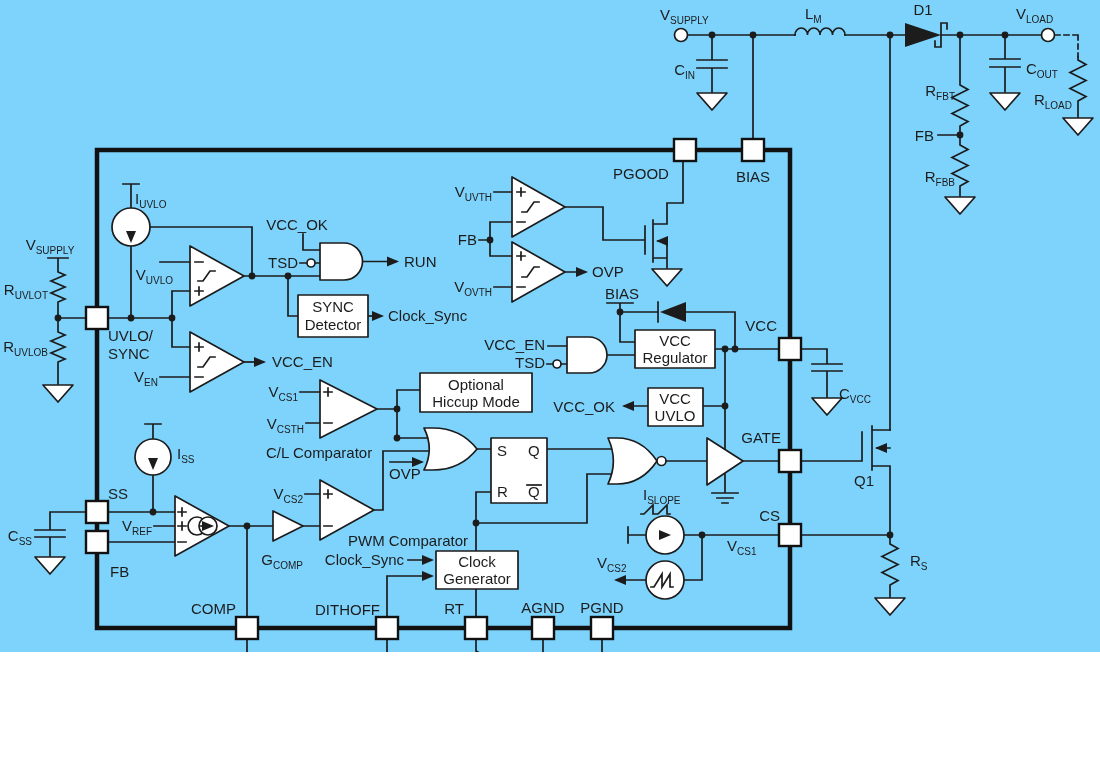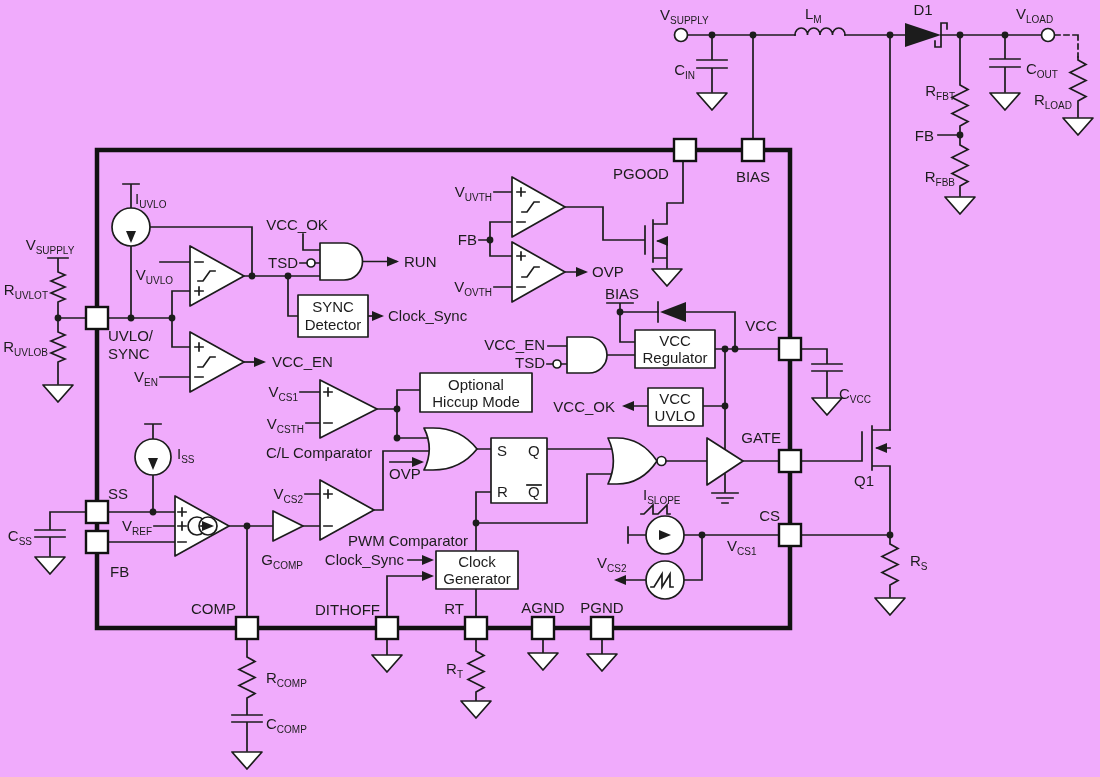--- a/index.html
+++ b/index.html
@@ -1,16 +1,16 @@
 <!DOCTYPE html>
 <html><head>
 <meta charset="utf-8">
 <style>
   html,body{margin:0;padding:0;background:#ffffff;}
-  .stage{position:relative;width:1100px;height:777px;background:#f0abfc;overflow:hidden;}
+  .stage{position:relative;width:1100px;height:652px;background:#7dd3fc;overflow:hidden;}
   svg{display:block;}
   .w{fill:none;stroke:#1c1c1c;stroke-width:1.7;stroke-linecap:square;}
   .dash{stroke-dasharray:5 4;}
   .box{fill:#ffffff;stroke:#1c1c1c;stroke-width:1.7;stroke-linejoin:round;}
   .icb{fill:none;stroke:#111111;stroke-width:4.5;}
   .pin{fill:#ffffff;stroke:#111111;stroke-width:2.4;}
   .fb{fill:#1c1c1c;stroke:none;}
   .gshape{fill:#ffffff;stroke:#1c1c1c;stroke-width:1.7;stroke-linejoin:round;}
   text{font-family:"Liberation Sans","DejaVu Sans",sans-serif;fill:#1c1c1c;font-size:15px;}
   .sub{font-size:10px;}

